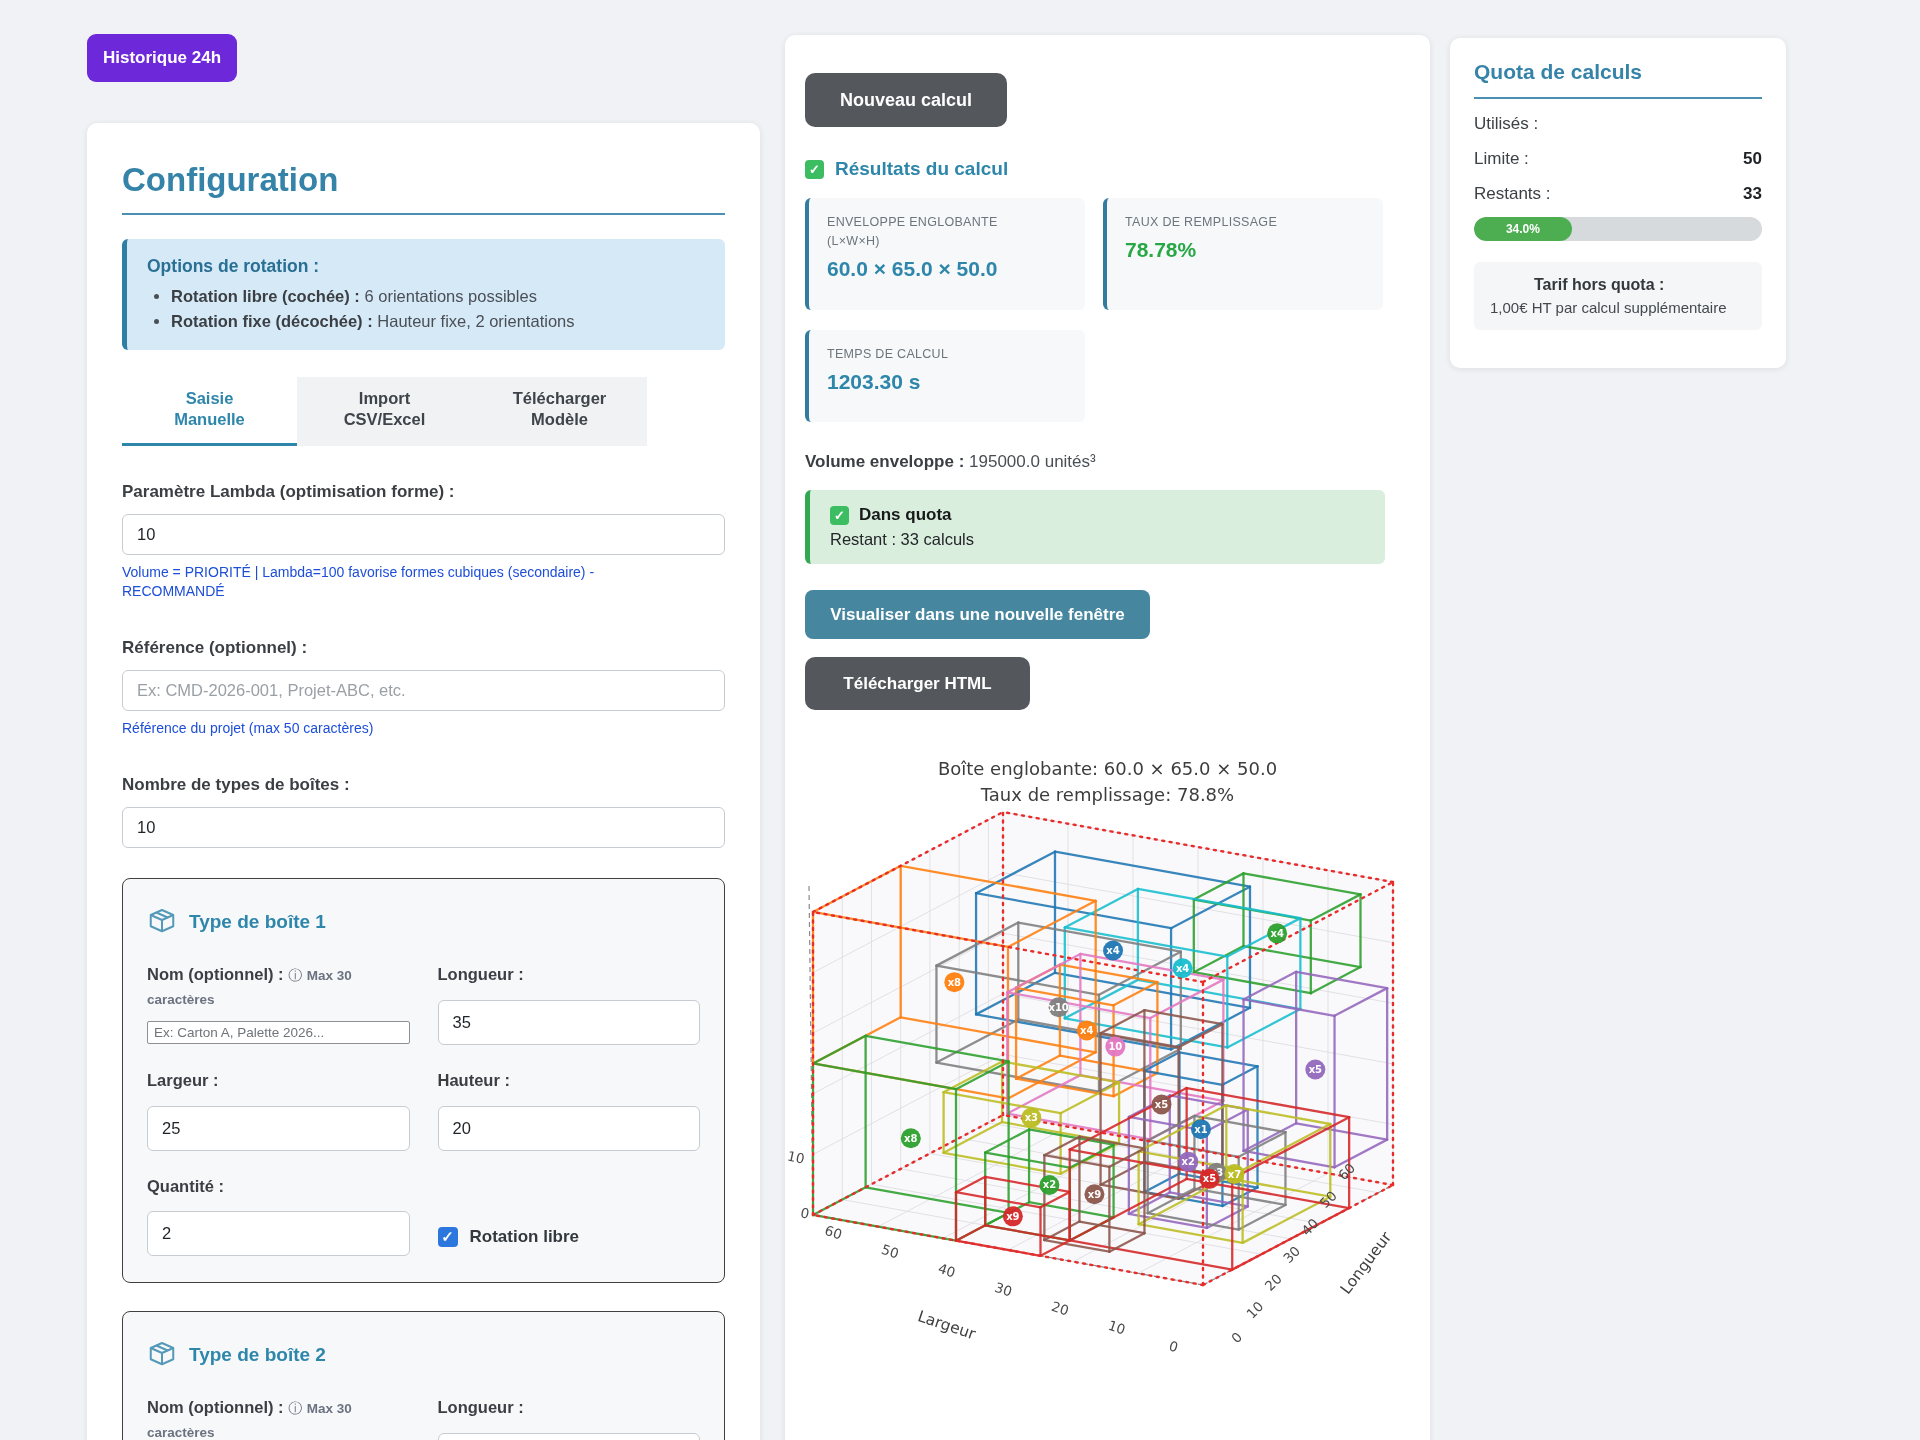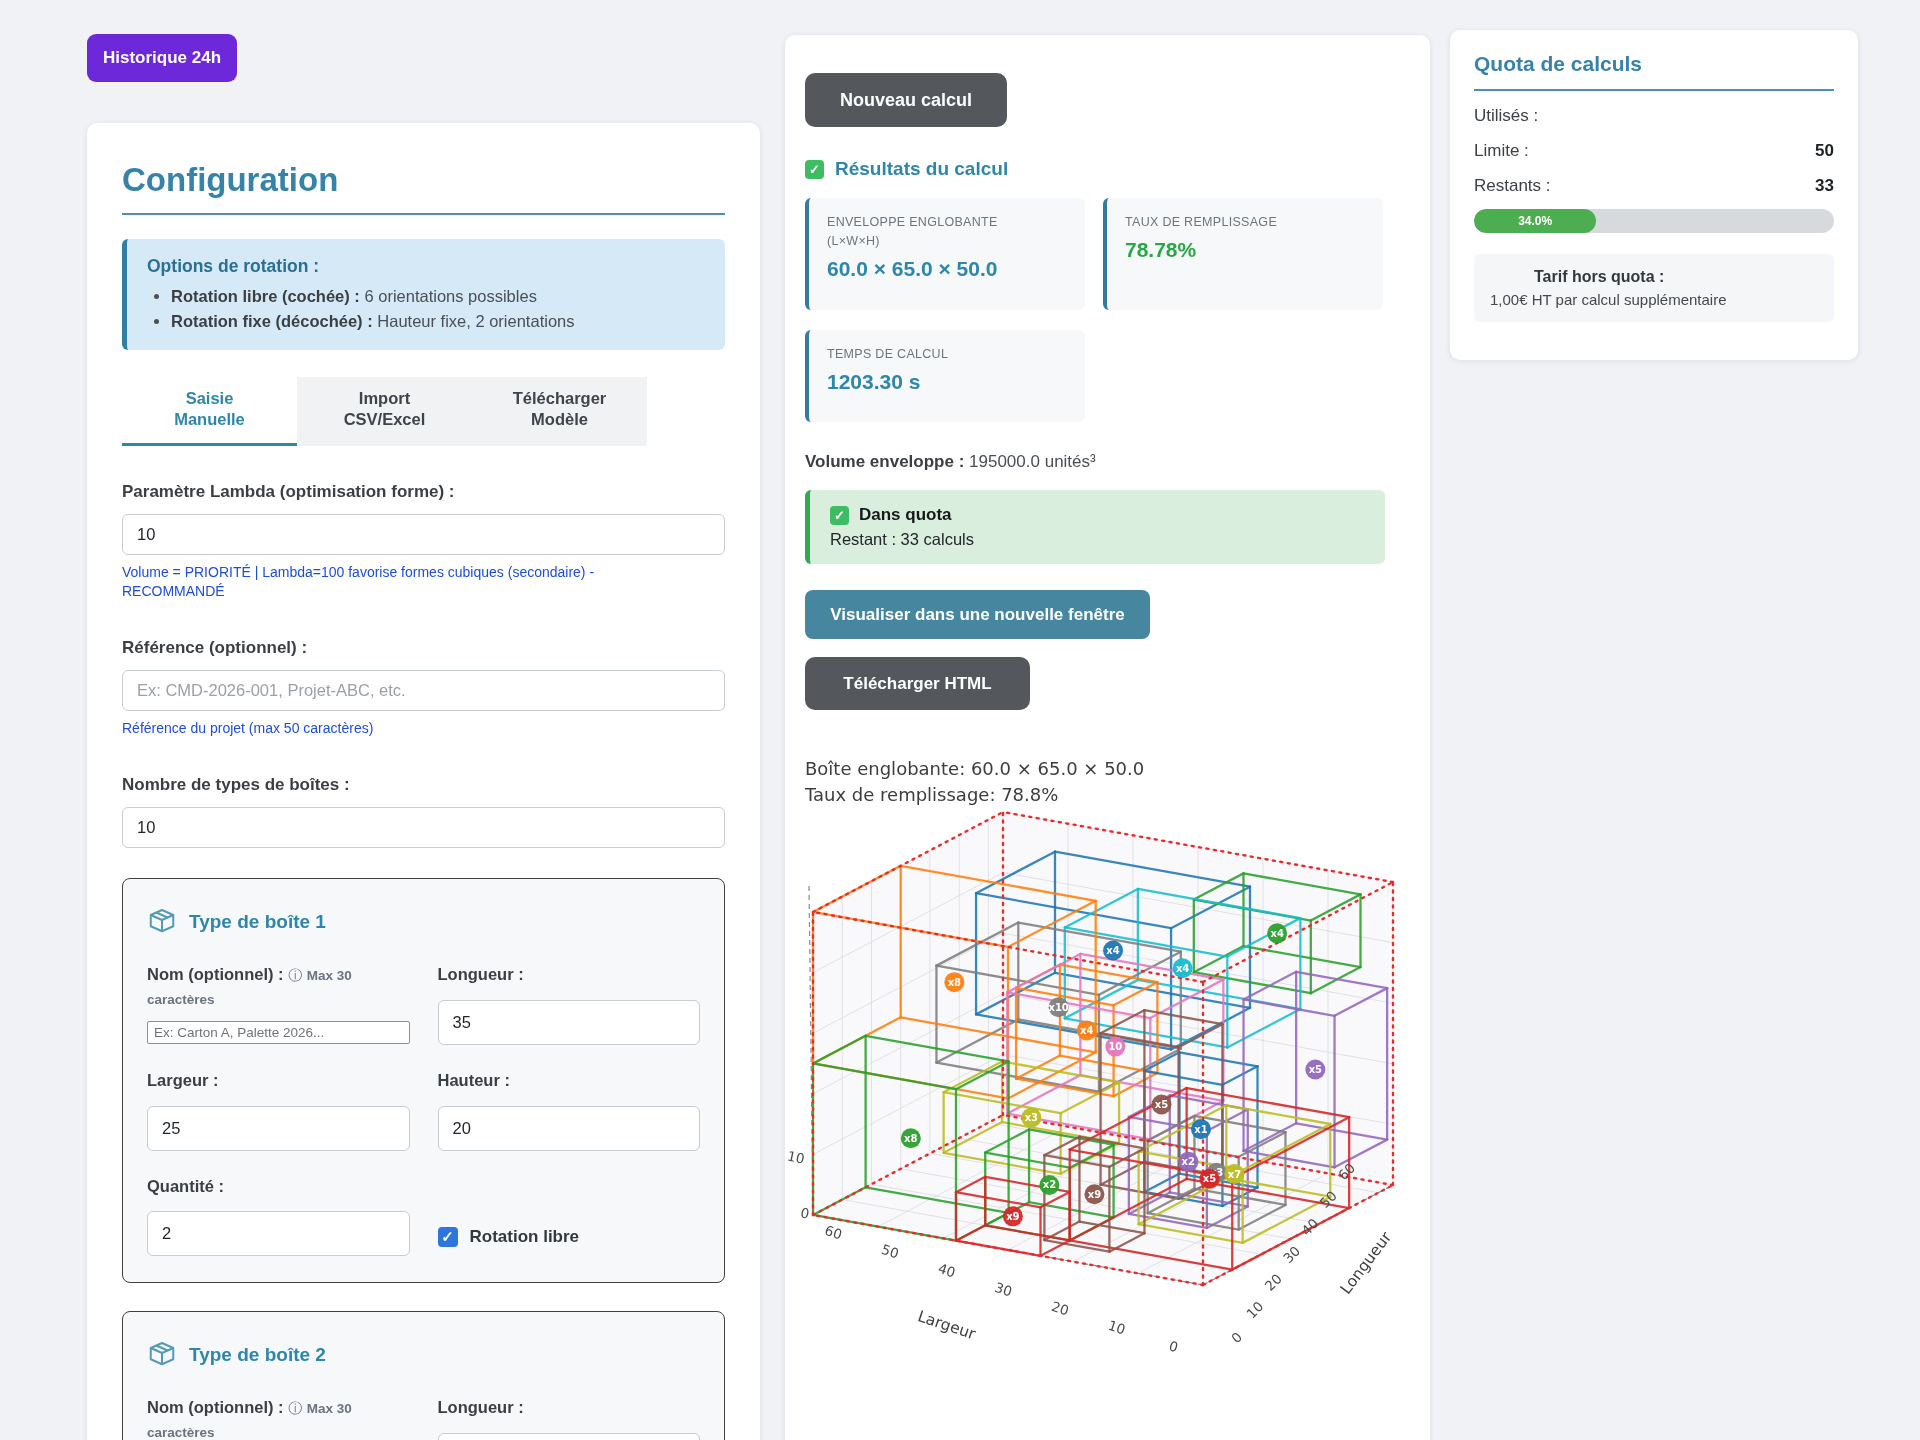--- a/index.html
+++ b/index.html
@@ -75,26 +75,26 @@
   .vol-line { margin-top:30px; font-size:17px; color:#4a4f55; }
   .vol-line b { color:#3b3f44; }
   .alert-ok { margin-top:18px; width:580px; background:#daeedd; border-left:5px solid #33a853;
     border-radius:6px; padding:15px 20px; }
   .alert-ok .l1 { display:flex; align-items:center; gap:10px; font-size:17px;
     font-weight:bold; color:#17191b; }
   .alert-ok .l2 { margin-top:5px; font-size:16.5px; color:#23262a; }
   #viz-btn { margin-top:26px; width:345px; height:49px; background:#46869f; color:#fff;
     font-weight:bold; font-size:17px; border:none; border-radius:8px; cursor:pointer; }
   #dl-btn { display:block; margin-top:18px; width:225px; height:53px; font-size:17px; }
-  .plot-title { margin-top:46px; text-align:left; font-family:"DejaVu Sans", sans-serif;
+  .plot-title { margin-top:46px; text-align:center; font-family:"DejaVu Sans", sans-serif;
     font-size:18px; color:#3d3d3d; line-height:1.45; }
   #plot3d { display:block; margin-left:0; }
 
   
-  #right-card { left:1450px; top:30px; width:408px; height:330px; padding:22px 24px; }
+  #right-card { left:1450px; top:38px; width:336px; height:330px; padding:22px 24px; }
   .quota-title { font-size:21px; font-weight:bold; color:#3583a8; padding-bottom:13px;
     border-bottom:2px solid #4b8fb2; }
   .q-row { display:flex; justify-content:space-between; margin-top:15px;
     font-size:17px; color:#3c4146; }
   .q-row .q-val { font-weight:bold; color:#1e2225; }
   .q-progress { margin-top:13px; height:24px; background:#d7dadd; border-radius:12px;
     overflow:hidden; }
   .q-fill { height:100%; background:#4cae51; border-radius:12px; color:#fff;
     font-size:12px; font-weight:bold; text-align:center; line-height:24px; }
   .tarif-box { margin-top:21px; background:#f5f6f8; border-radius:6px; padding:14px 16px; }

